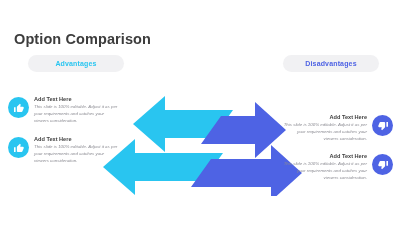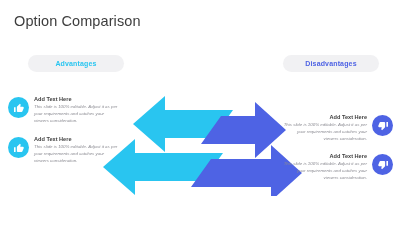--- a/index.html
+++ b/index.html
@@ -19,23 +19,23 @@
   .slide {
     position: absolute;
     inset: 0;
     background: #ffffff;
   }
 
   
   .page-title {
     position: absolute;
     left: 14px;
-    top: 13px;
+    top: 31px;
     font-size: 14.5px;
-    font-weight: normal;
+    font-weight: bold;
     color: #3d3d3d;
     letter-spacing: 0.1px;
     white-space: nowrap;
   }
 
   
   .pill {
     position: absolute;
     height: 17px;
     border-radius: 9px;

